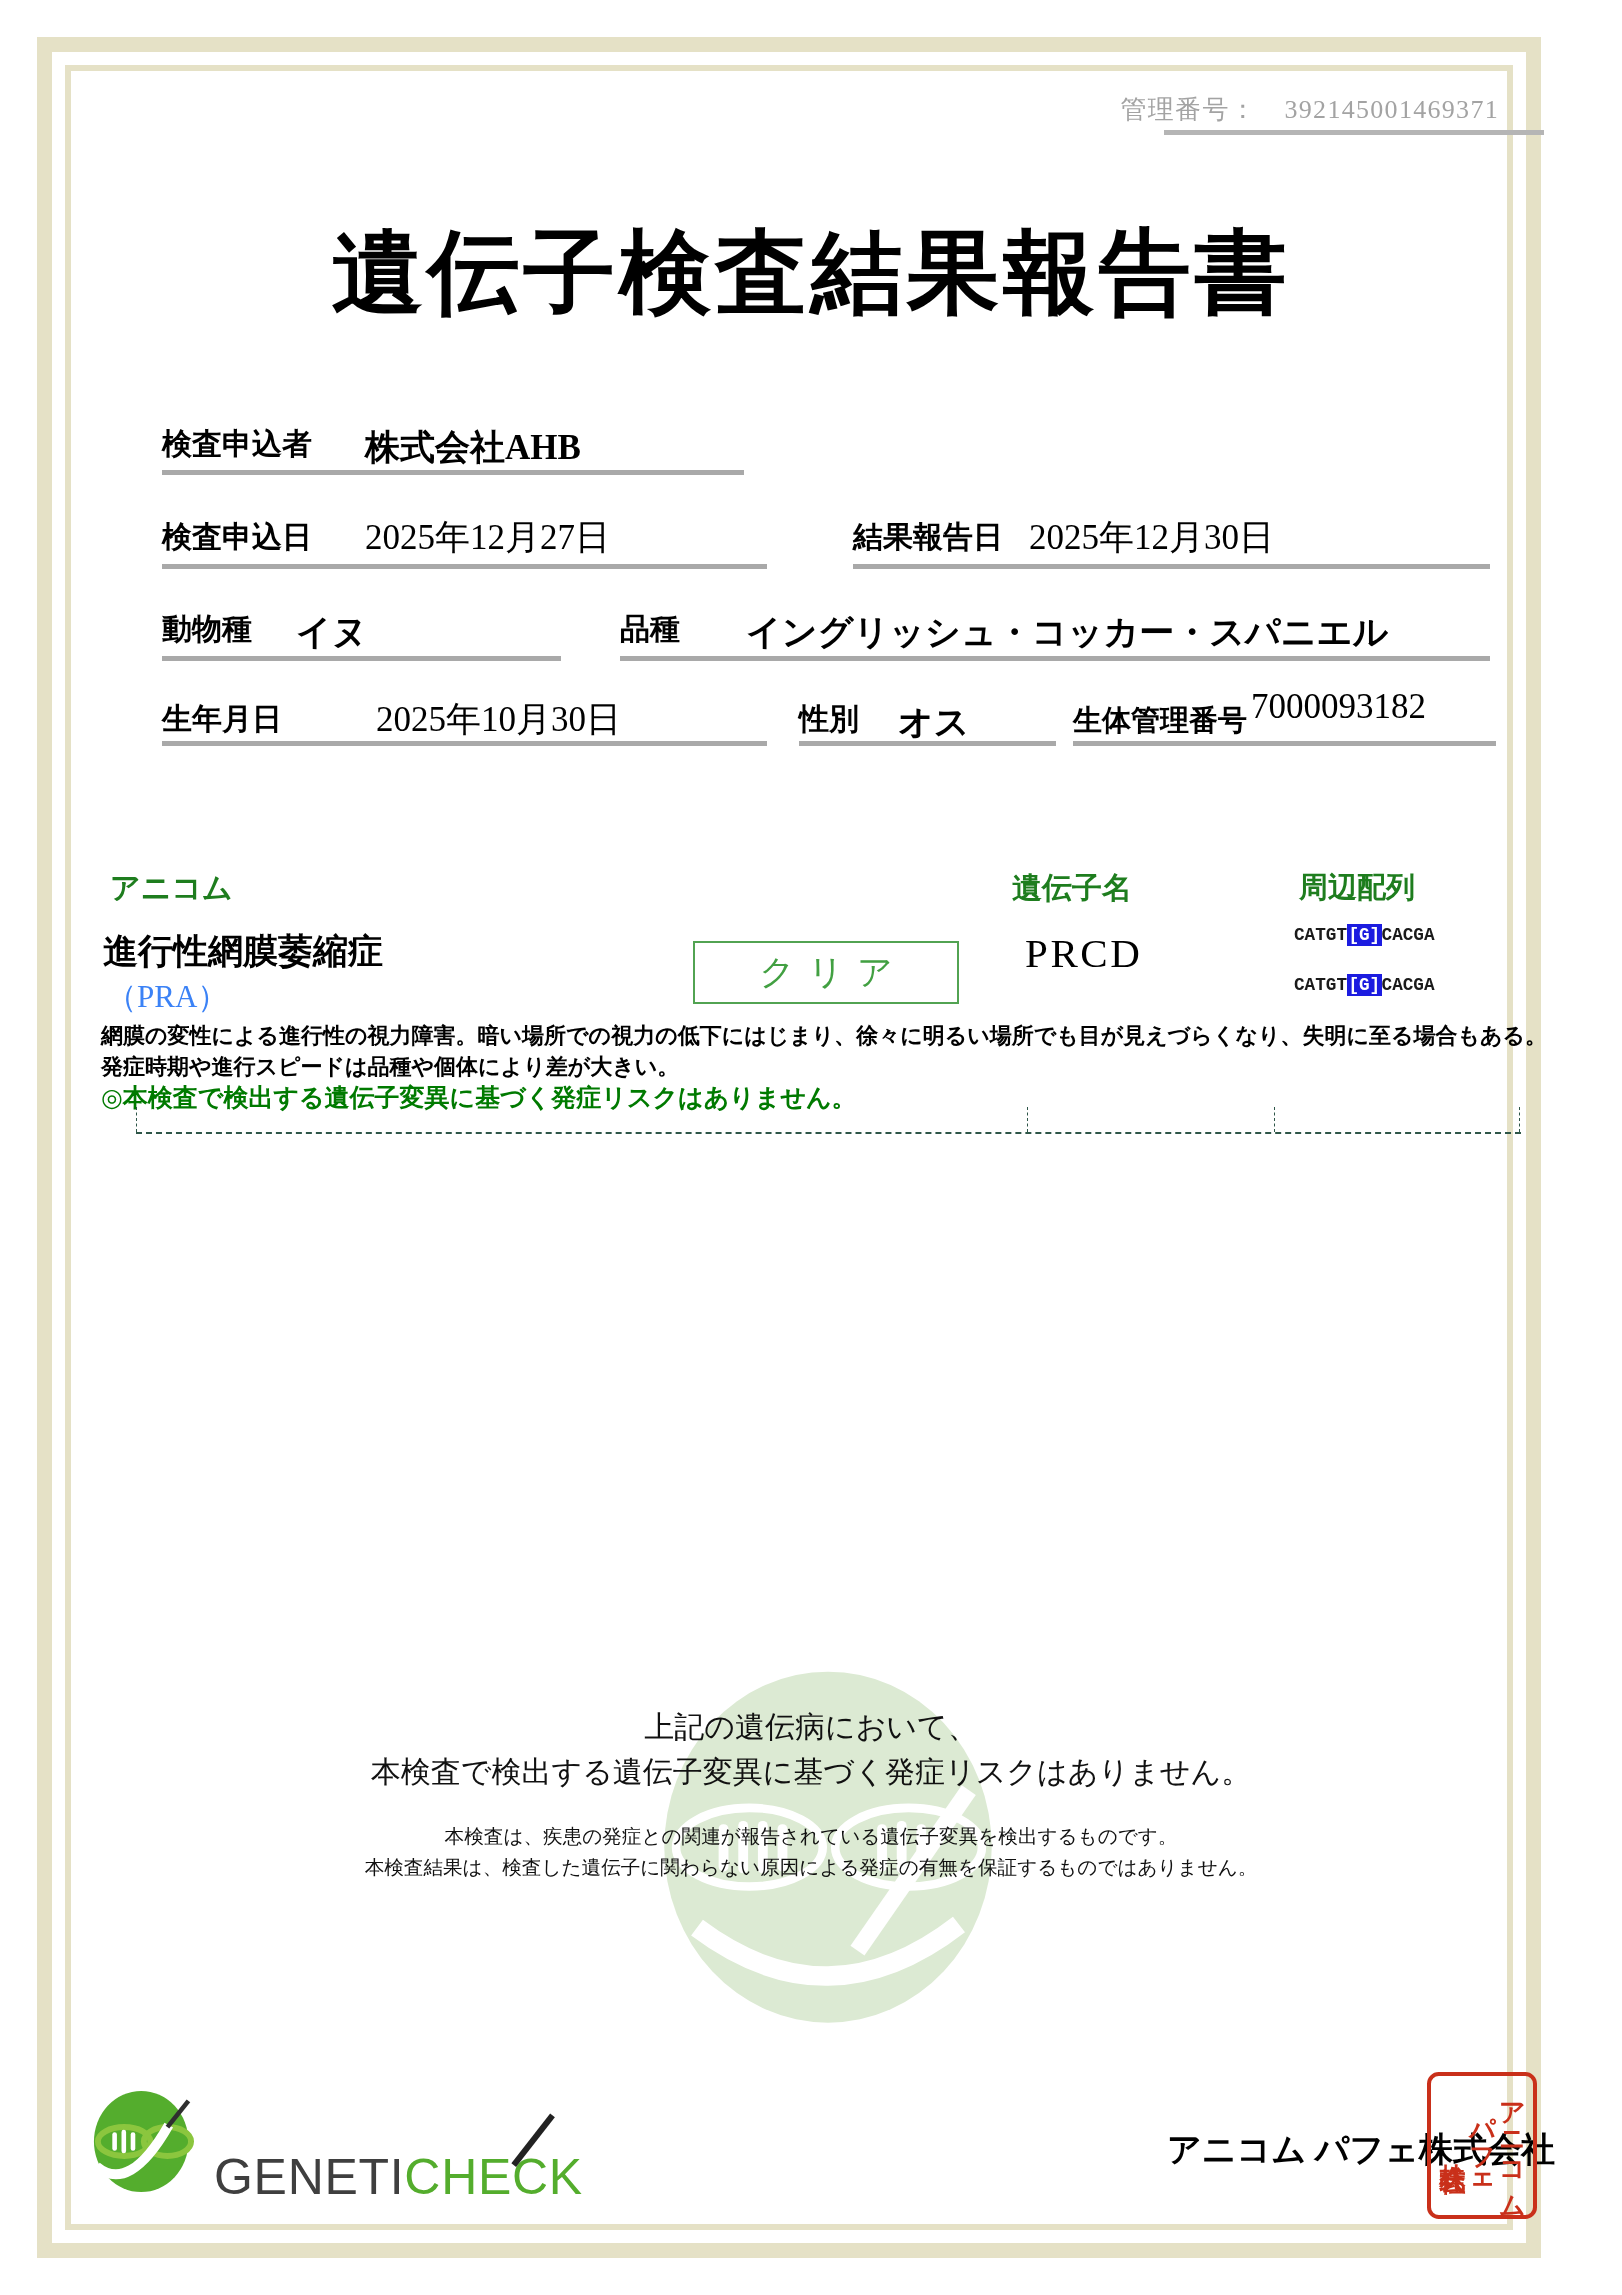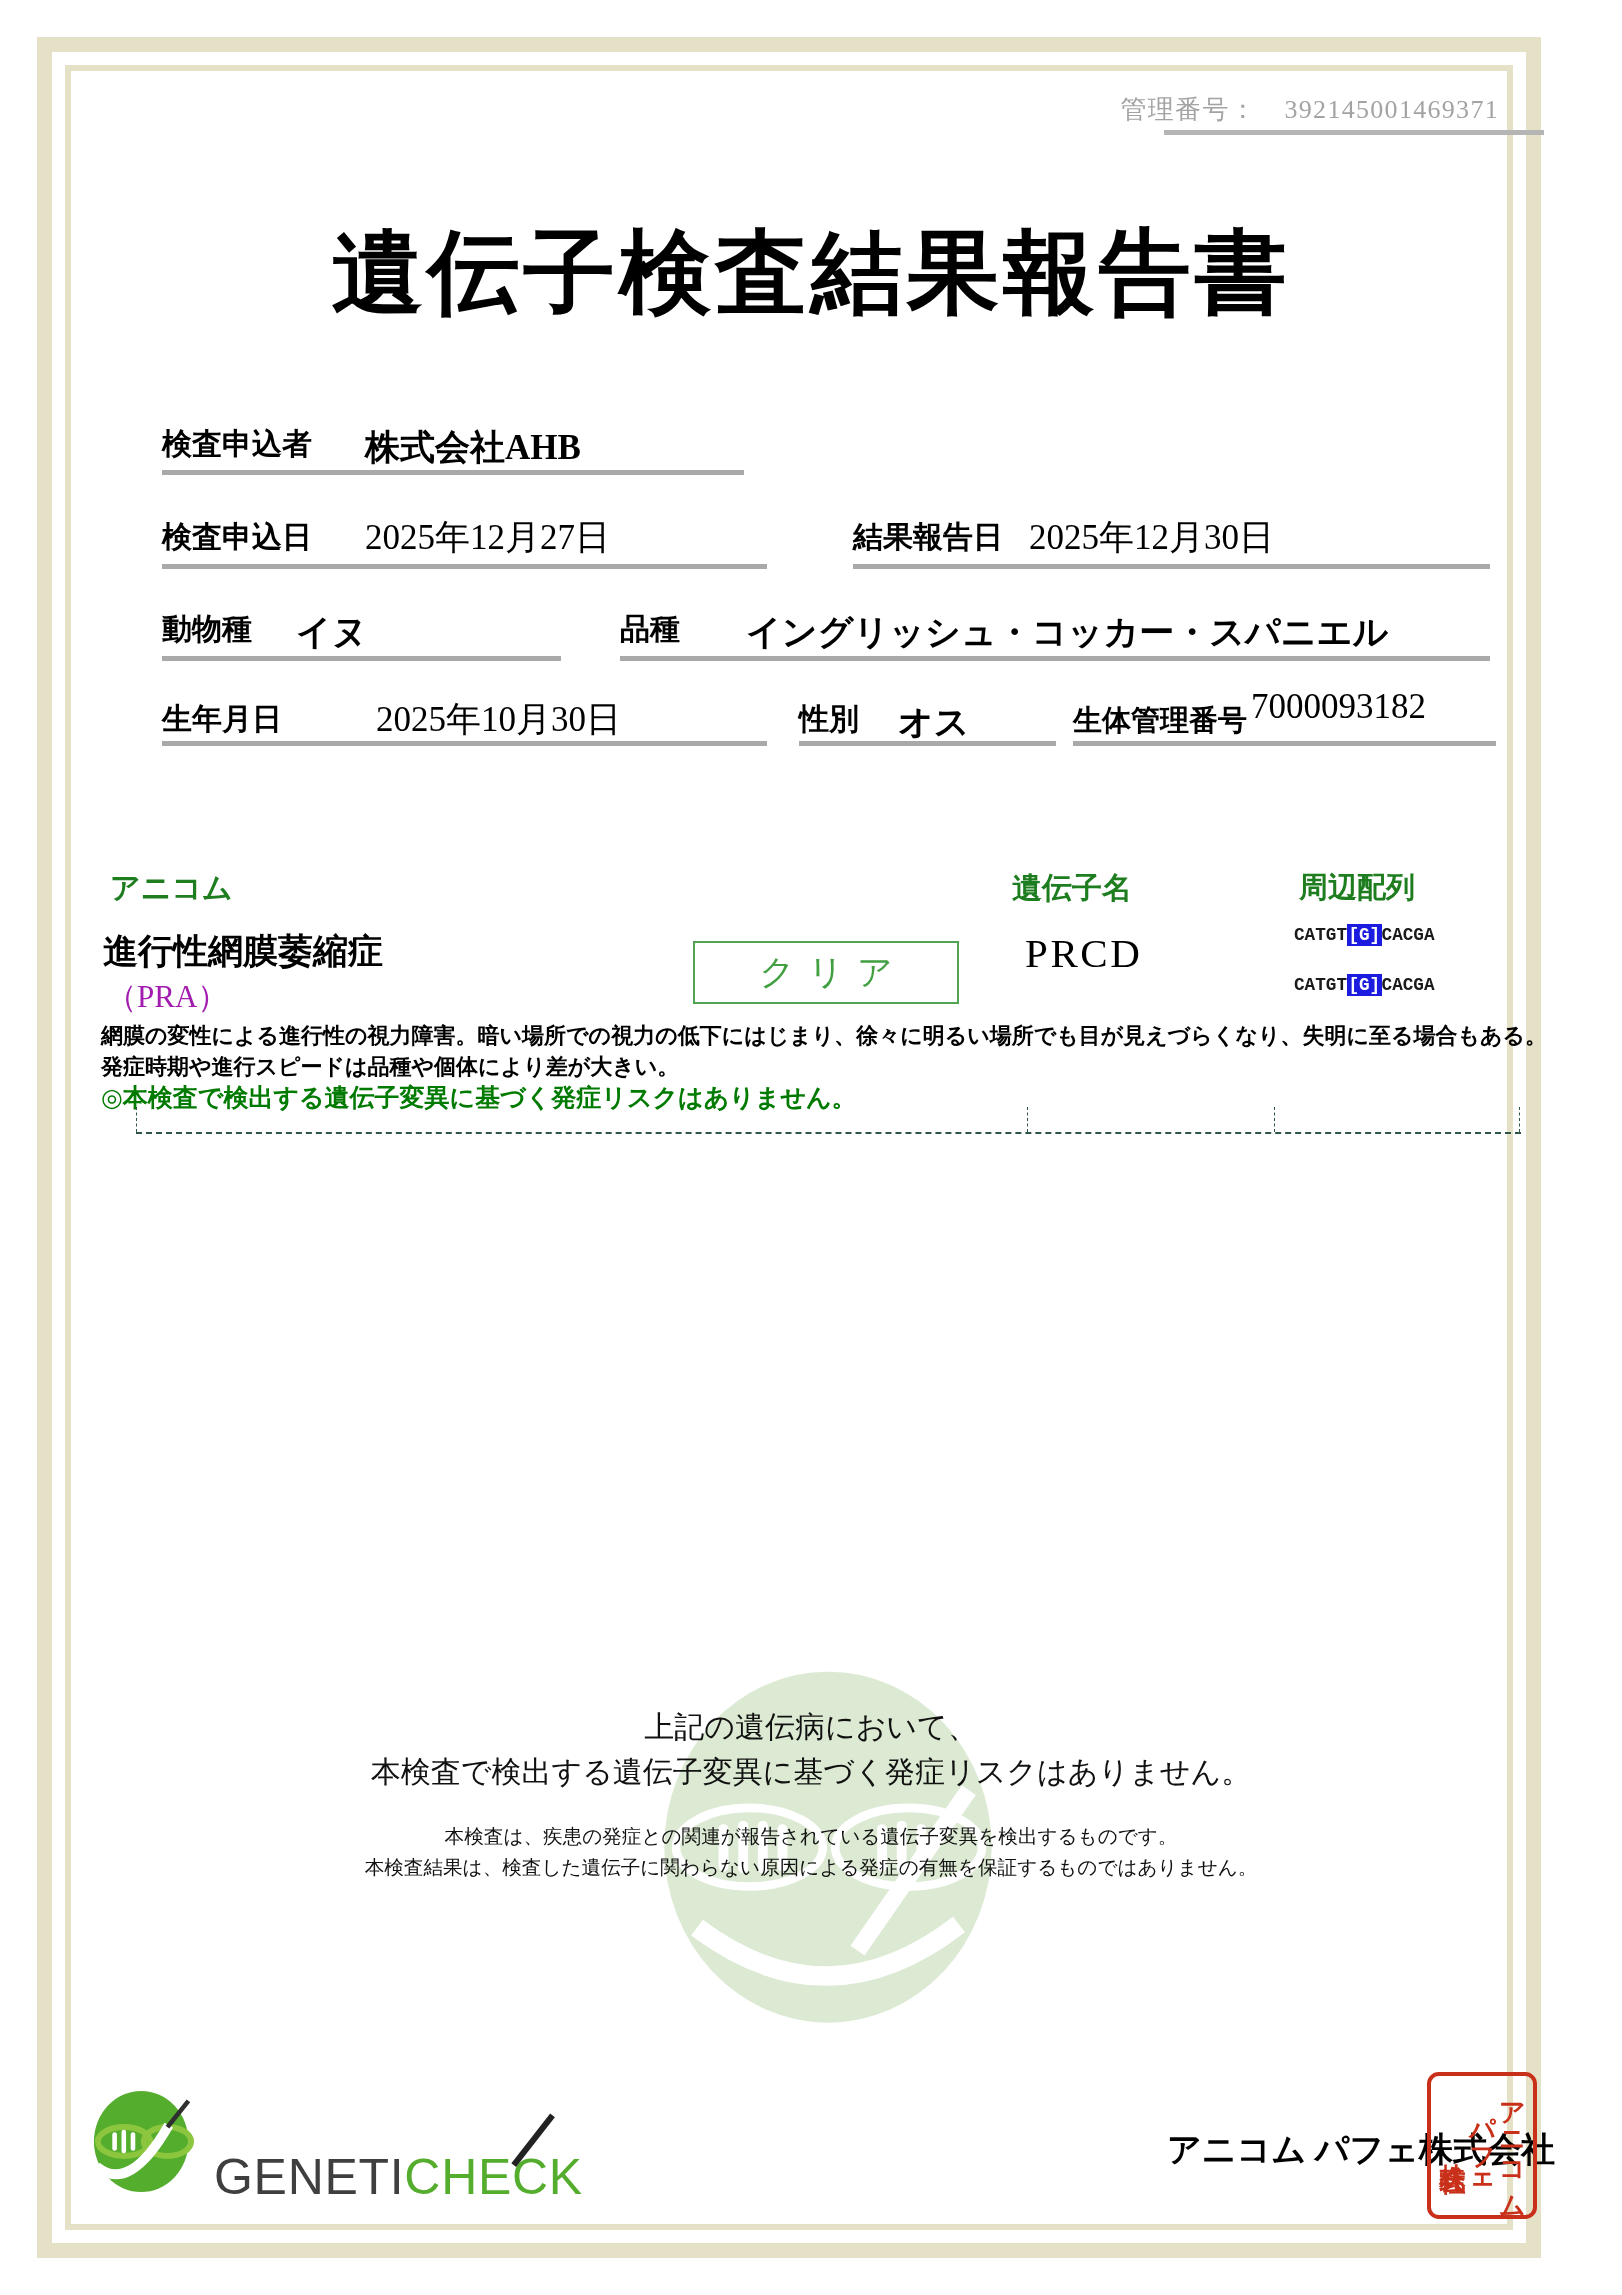--- a/index.html
+++ b/index.html
@@ -15,21 +15,21 @@
   .uline.light{background:#b5b5b5;}
   
   .title{position:absolute;left:0;top:211px;width:1622px;text-align:center;font-size:92px;font-weight:bold;letter-spacing:3.9px;color:#000;}
   
   .flabel{position:absolute;font-size:30px;font-weight:bold;white-space:nowrap;color:#000;}
   .fvalue{position:absolute;font-size:35px;font-weight:600;white-space:nowrap;color:#000;}
   .fvalue.num{font-weight:normal;}
   
   .green-label{position:absolute;font-size:30px;font-weight:bold;color:#1e7d1e;white-space:nowrap;}
   .disease{position:absolute;font-size:35px;font-weight:bold;color:#000;white-space:nowrap;}
-  .disease-sub{position:absolute;font-size:31px;color:#a21caf;white-space:nowrap;}
+  .disease-sub{position:absolute;font-size:31px;color:#3b82f6;white-space:nowrap;}
   .result-box{position:absolute;left:693px;top:941px;width:262px;height:59px;border:2.6px solid #52a352;
               display:flex;align-items:center;justify-content:center;}
   .result-text{font-size:35px;color:#42a042;letter-spacing:13px;padding-left:13px;}
   .gene{position:absolute;font-size:41px;letter-spacing:2.6px;color:#000;white-space:nowrap;}
   .seq{position:absolute;font-family:"Liberation Mono","DejaVu Sans Mono",monospace;font-size:17.7px;font-weight:bold;color:#1a1a1a;white-space:nowrap;}
   .seq .allele{background:#1c1ce0;color:#ffffff;padding:0.7px 1.3px;}
   .desc{position:absolute;left:101px;width:1440px;font-size:22px;font-weight:bold;color:#000;white-space:nowrap;}
   .risk{position:absolute;left:101px;width:1440px;font-size:25px;font-weight:bold;color:#007a00;white-space:nowrap;}
   
   .dash-h{position:absolute;left:136px;top:1112px;width:1385px;height:19.6px;border-bottom:2px dashed #2e5648;}

